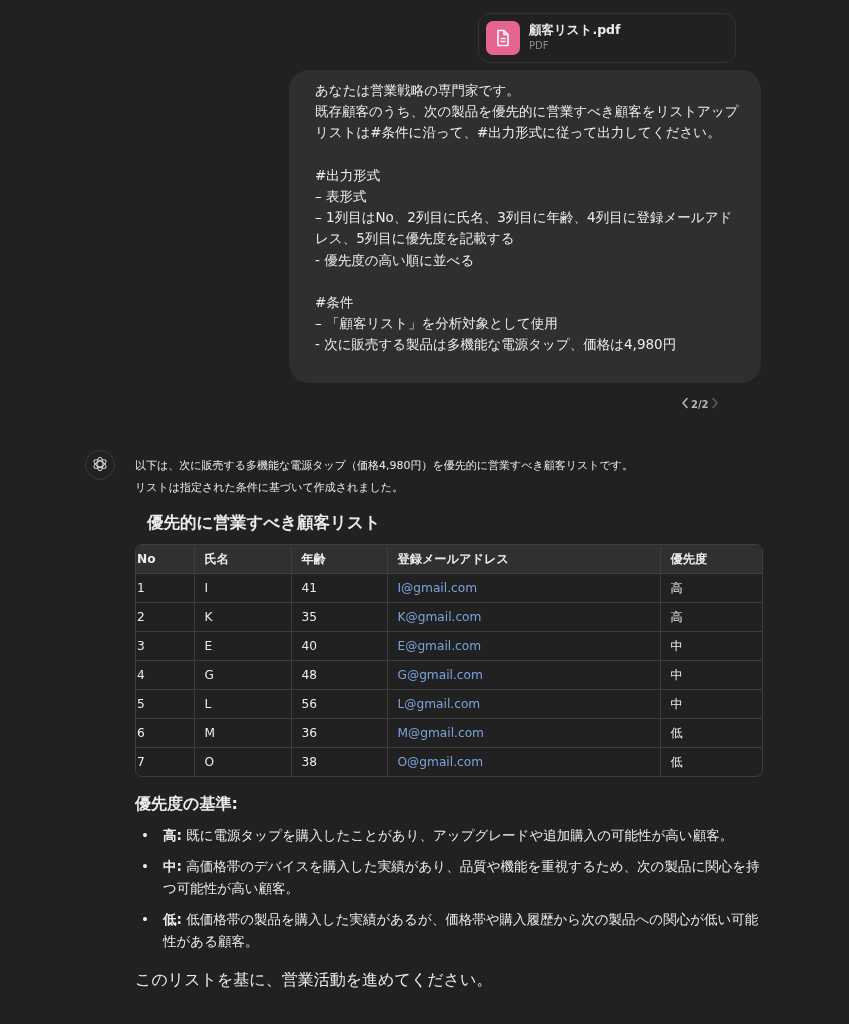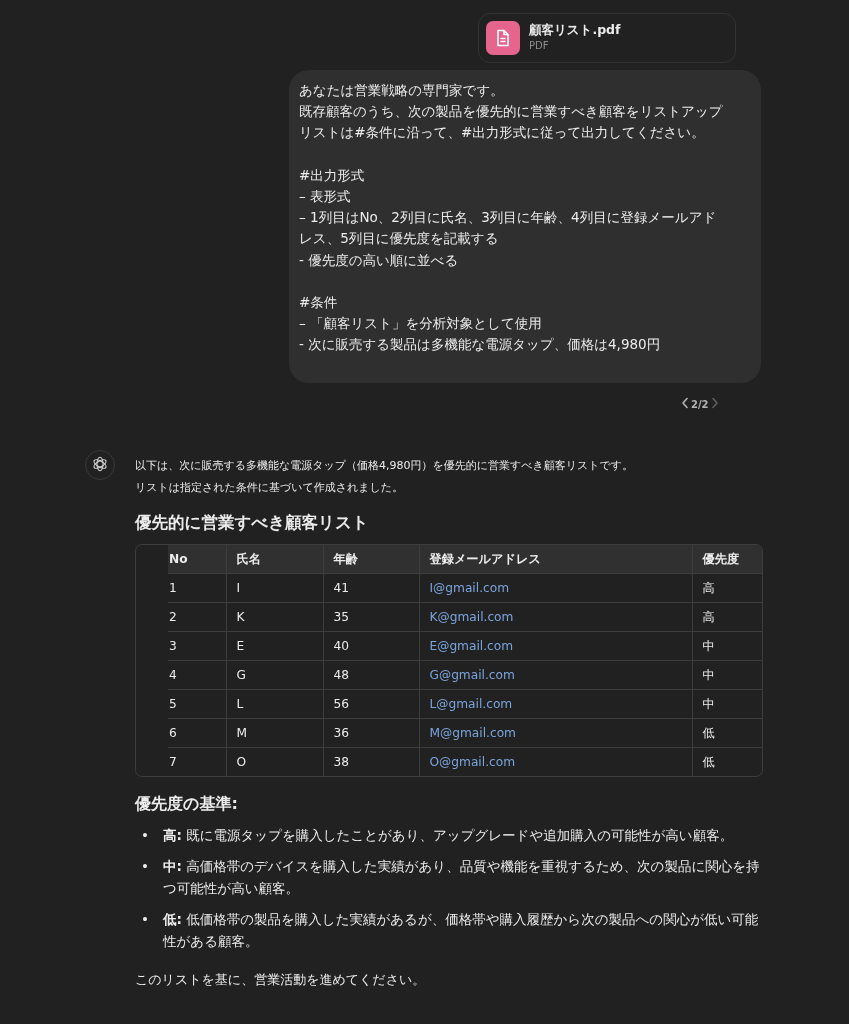--- a/index.html
+++ b/index.html
@@ -19,64 +19,64 @@
     width:34px; height:34px; border-radius:7px; background:#e5658e;
     margin-left:7px; display:flex; align-items:center; justify-content:center;
   }
   .file-meta { margin-left:9px; display:flex; flex-direction:column; }
   .file-name { font-weight:bold; font-size:12.5px; color:#ececec; line-height:16px; }
   .file-type { font-size:10px; color:#8e8e8e; line-height:16px; }
 
   .user-bubble {
     position:absolute; left:289px; top:70px; width:472px; height:313px;
     background:#2f2f2f; border-radius:20px; box-sizing:border-box;
-    padding:10px 10px;
+    padding:10px 26px;
   }
   .user-line { font-size:13.5px; line-height:21.2px; color:#ececec; white-space:pre; min-height:21.2px; }
 
   .pager {
     position:absolute; left:681px; top:395px; height:18px;
     display:flex; align-items:center; gap:2px; color:#b4b4b4; font-size:10px;
   }
   .pager .chev { font-size:14px; color:#b4b4b4; }
   .pager .chev.disabled { color:#5f5f5f; }
   .pager .count { font-weight:bold; color:#b4b4b4; }
 
   .avatar {
     position:absolute; left:85px; top:450px; width:30px; height:30px;
     border-radius:50%; border:1px solid #3a3a3a; box-sizing:border-box;
     display:flex; align-items:center; justify-content:center; background:#212121;
   }
   .assistant {
     position:absolute; left:135px; top:455px; width:630px;
   }
   .a-p { font-size:11px; line-height:22px; color:#ececec; margin:0; }
-  .a-h3 { font-size:16.5px; font-weight:bold; margin:12px 0 9px 0; color:#ececec; line-height:24px; }
+  .a-h3 { font-size:16.5px; font-weight:bold; margin:12px 0 9px 12px; color:#ececec; line-height:24px; }
   .tbl-wrap {
     width:626px; border:1px solid #3d3d3d; border-radius:7px; overflow:hidden;
   }
-  table { border-collapse:collapse; width:100%; font-size:12.2px;margin-left:32px; }
+  table { border-collapse:collapse; width:100%; font-size:12.2px; }
   th {
     background:#303030; color:#ececec; font-weight:bold; text-align:left;
     padding:0 0 0 1px; height:28px; border-right:1px solid #3d3d3d; border-bottom:1px solid #3d3d3d;
   }
   td {
     text-align:left; padding:0 0 0 1px; height:28px; color:#ececec;
     border-right:1px solid #3d3d3d; border-bottom:1px solid #3d3d3d;
   }
   th:last-child, td:last-child { border-right:none; }
   tr:last-child td { border-bottom:none; }
   th.c2, td.c2, th.c3, td.c3, th.c4, td.c4, th.c5, td.c5 { padding-left:10px; }
   td a { color:#7ba4dc; text-decoration:none; }
   .crit-title { font-size:16px; font-weight:bold; margin:15px 0 8px 0; line-height:24px; }
   ul { margin:0; padding:0 0 0 28px; list-style:none; }
   li { position:relative; font-size:13.5px; line-height:22.5px; margin-bottom:8px; color:#ececec; }
   li::before { content:"•"; position:absolute; left:-22px; top:0; color:#ececec; }
   li b { font-weight:bold; }
-  .closing { margin-top:16px; font-size:13px; line-height:22px; }
+  .closing { margin-top:16px; font-size:16px; line-height:22px; }
 </style>
 </head>
 <body>
 
 <div class="file-card">
   <div class="file-icon">
     <svg width="16" height="18" viewBox="0 0 16 18">
       <path d="M3 1.5h6l4 4v11h-10z" fill="none" stroke="#fff" stroke-width="1.6" stroke-linejoin="round"></path>
       <path d="M9 1.5v4h4" fill="none" stroke="#fff" stroke-width="1.6" stroke-linejoin="round"></path>
       <line x1="5.5" y1="9.5" x2="10.5" y2="9.5" stroke="#fff" stroke-width="1.4"></line>

